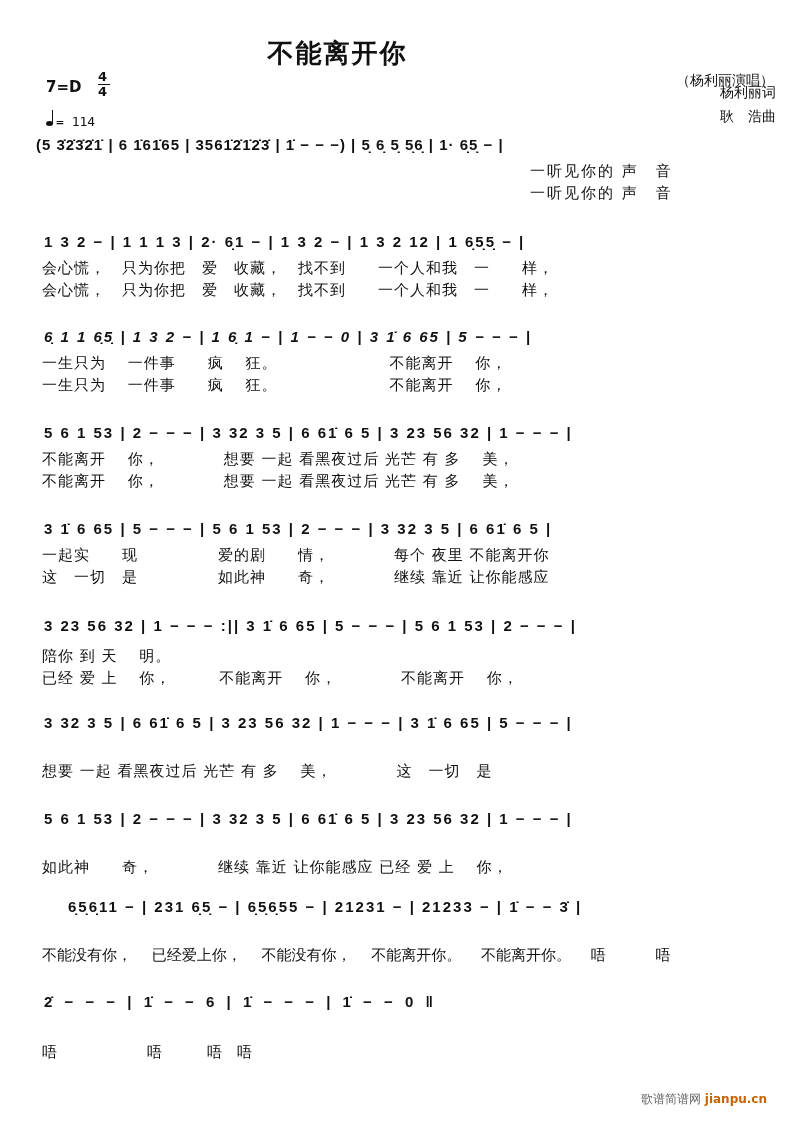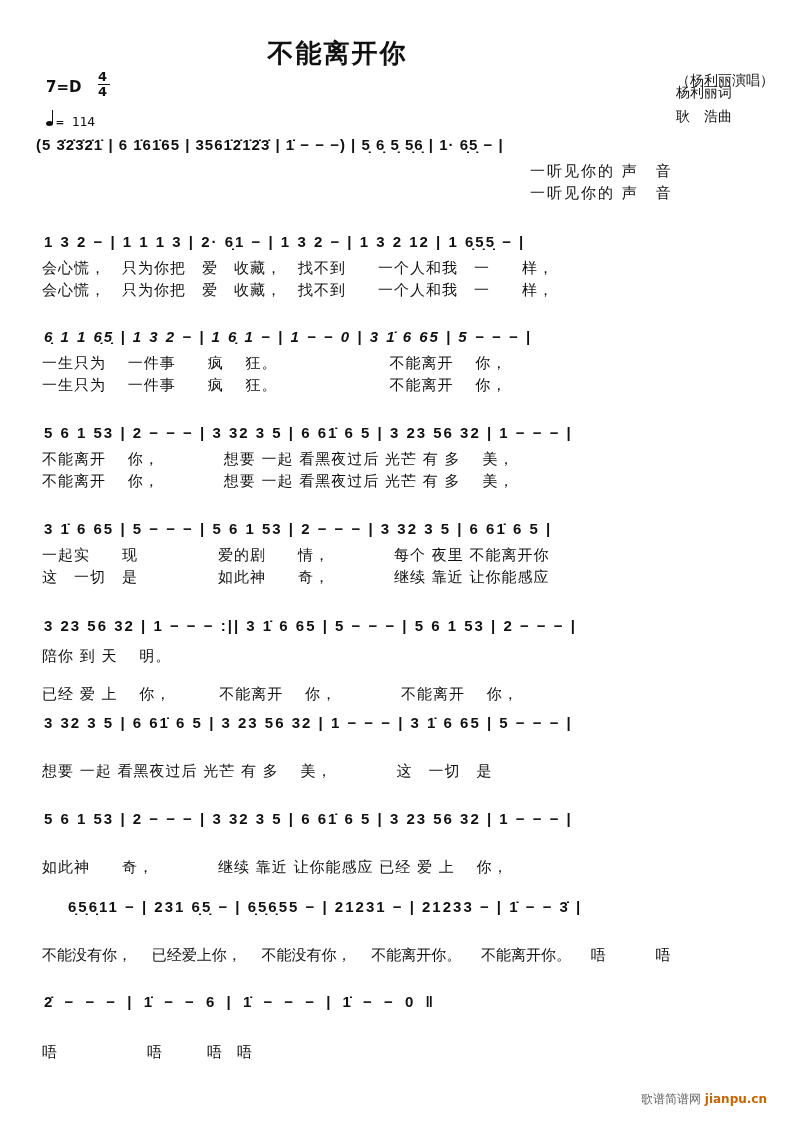--- a/index.html
+++ b/index.html
@@ -1,21 +1,21 @@
 <!DOCTYPE html>
 <html><head>
 <meta charset="utf-8">
 <style>
   html, body { margin:0; padding:0; background:#ffffff; }
   body { width:793px; height:1122px; position:relative; overflow:hidden;
          font-family:"DejaVu Sans","Liberation Sans",sans-serif; color:#111; }
   .abs { position:absolute; white-space:nowrap; }
   .title { left:0; width:675px; top:36px; text-align:center; font-size:26px; font-weight:bold; letter-spacing:2px; }
   .subtitle { left:0; width:774px; top:72px; text-align:right; font-size:14px; }
-  .credit { font-size:14px; }
+  .credit { font-size:14px;margin-left:44px; }
   .key { left:46px; top:78px; font-size:15px; font-weight:bold; }
   .timesig { left:98px; top:70px; font-size:13px; font-weight:bold; line-height:14px; }
   .timesig .bar { display:block; border-top:1.5px solid #111; width:12px; margin:0 auto; }
   .tempo { left:46px; top:114px; font-size:13px; font-family:"DejaVu Sans Mono","Liberation Mono",monospace; }
   .tempo .note { display:inline-block; width:7px; height:5px; background:#111; border-radius:50%; margin-right:3px; position:relative; }
   .tempo .note:after { content:""; position:absolute; right:0; bottom:2px; width:1px; height:14px; background:#111; }
   .system { position:absolute; left:0; width:793px; }
   .notes { position:absolute; left:0; top:0; height:22px; font-size:16px; font-weight:bold; font-family:"Liberation Sans","DejaVu Sans",sans-serif; }
   .lyric { position:absolute; font-size:15px; font-family:"DejaVu Sans","Liberation Sans",sans-serif; }
   .watermark { right:26px; bottom:14px; font-size:12px; color:#666; }
@@ -64,21 +64,21 @@
 
 <div class="system" style="top:520px;">
   <div class="notes" style="left:44px;font-size:15px;letter-spacing:2px;">3 1̇ 6 65 | 5 − − − | 5 6 1 53 | 2 − − − | 3 32 3 5 | 6 61̇ 6 5 |</div>
   <div class="lyric" style="left:42px;top:26px;letter-spacing:1px;">一起实　　现　　　　　爱的剧　　情，　　　　每个 夜里 不能离开你</div>
   <div class="lyric" style="left:42px;top:48px;letter-spacing:1px;">这　一切　是　　　　　如此神　　奇，　　　　继续 靠近 让你能感应</div>
 </div>
 
 <div class="system" style="top:617px;">
   <div class="notes" style="left:44px;font-size:15px;letter-spacing:2px;">3 23 56 32 | 1 − − − :|| 3 1̇ 6 65 | 5 − − − | 5 6 1 53 | 2 − − − |</div>
   <div class="lyric" style="left:42px;top:30px;letter-spacing:1px;">陪你 到 天　 明。</div>
-  <div class="lyric" style="left:42px;top:68px;letter-spacing:1px;">已经 爱 上　 你，　　　不能离开　 你，　　　　不能离开　 你，</div>
+  <div class="lyric" style="left:42px;top:52px;letter-spacing:1px;">已经 爱 上　 你，　　　不能离开　 你，　　　　不能离开　 你，</div>
 </div>
 
 <div class="system" style="top:714px;">
   <div class="notes" style="left:44px;font-size:15px;letter-spacing:2px;">3 32 3 5 | 6 61̇ 6 5 | 3 23 56 32 | 1 − − − | 3 1̇ 6 65 | 5 − − − |</div>
   <div class="lyric" style="left:42px;top:48px;letter-spacing:1px;">想要 一起 看黑夜过后 光芒 有 多　 美，　　　　这　一切　是</div>
 </div>
 
 <div class="system" style="top:810px;">
   <div class="notes" style="left:44px;font-size:15px;letter-spacing:2px;">5 6 1 53 | 2 − − − | 3 32 3 5 | 6 61̇ 6 5 | 3 23 56 32 | 1 − − − |</div>
   <div class="lyric" style="left:42px;top:48px;letter-spacing:1px;">如此神　　奇，　　　　继续 靠近 让你能感应 已经 爱 上　 你，</div>

